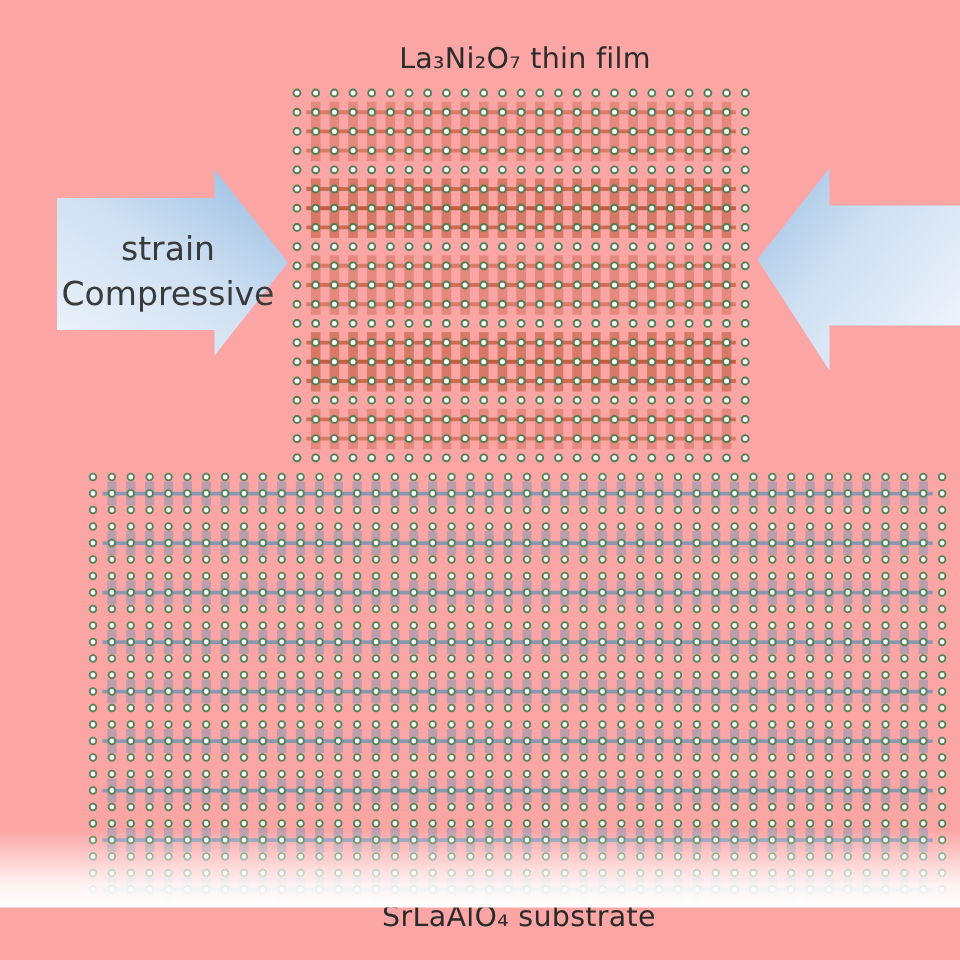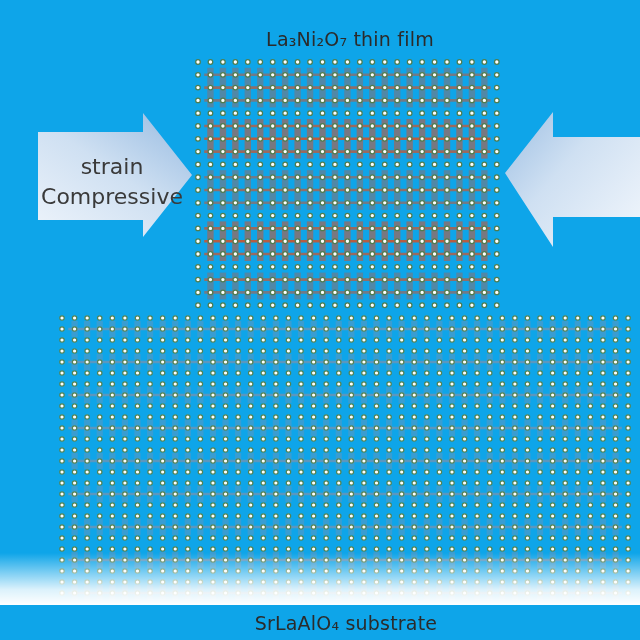--- a/index.html
+++ b/index.html
@@ -1,26 +1,26 @@
 <!DOCTYPE html>
 <html><head>
 <meta charset="utf-8">
 <style>
   html,body{margin:0;padding:0;background:#ffffff;}
   .stage{
-    position:relative;width:640px;height:640px;background:#0ea5e9;overflow:hidden;
+    position:relative;width:640px;height:640px;background:#fca5a5;overflow:hidden;
     font-family:"DejaVu Sans", sans-serif;
   }
   .title{
     position:absolute;top:28px;left:190px;width:320px;text-align:center;
     font-size:19px;color:#2b2b2b;letter-spacing:0.2px;
   }
   .caption{
     position:absolute;top:600px;left:186px;width:320px;text-align:center;
-    font-size:19px;color:#2b2b2b;letter-spacing:0.2px;margin-top:12px;
+    font-size:19px;color:#2b2b2b;letter-spacing:0.2px;
   }
   .strain-label{
     position:absolute;top:152px;left:14px;width:196px;text-align:center;
     font-size:22px;line-height:30px;color:#3a3a3a;z-index:3;
   }
   .arrow-svg{position:absolute;z-index:0;}
   .lattices{position:absolute;left:0;top:0;z-index:1;}
   .bottom-fade{
     position:absolute;left:0;top:553px;width:640px;height:52px;z-index:2;
     background:linear-gradient(to bottom, rgba(255,255,255,0) 0%, rgba(255,255,255,0.85) 70%, #ffffff 100%);

